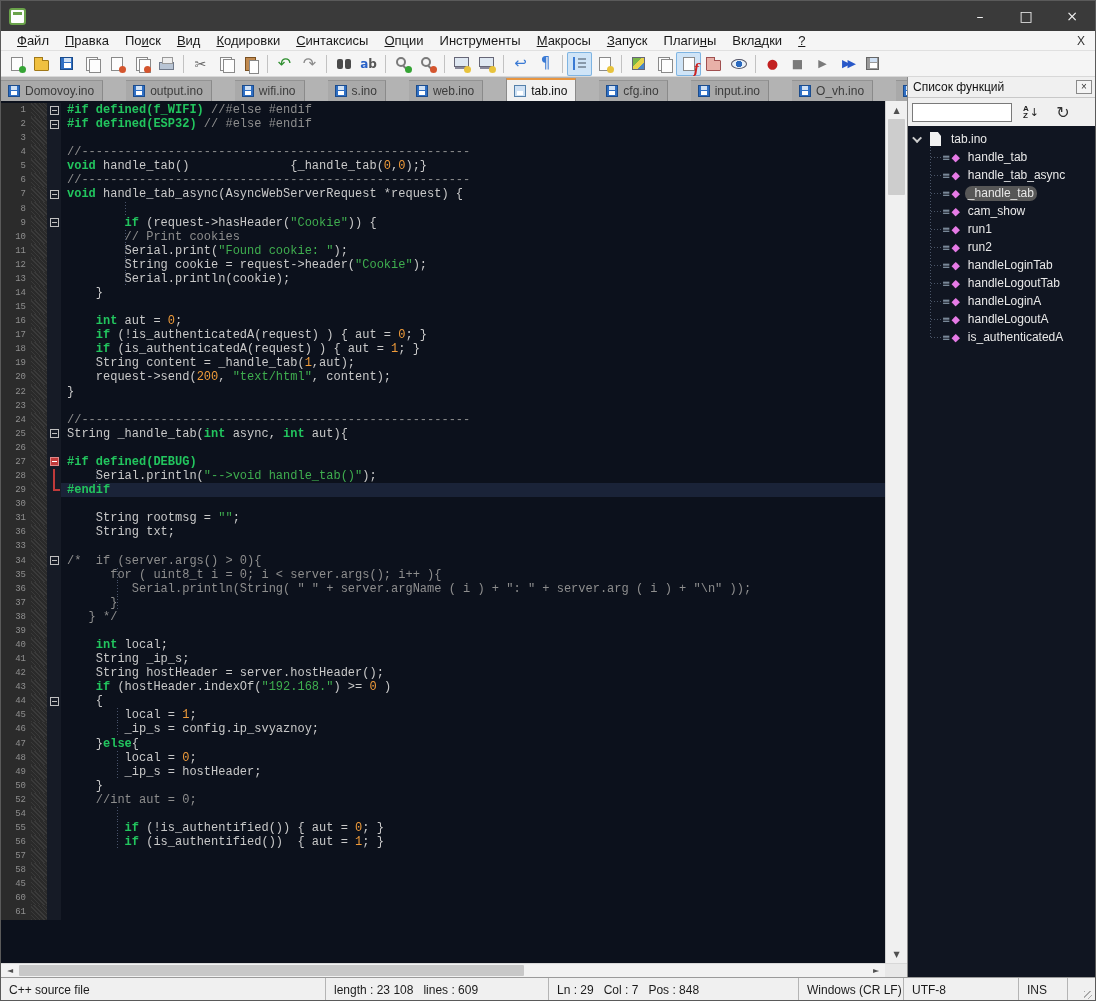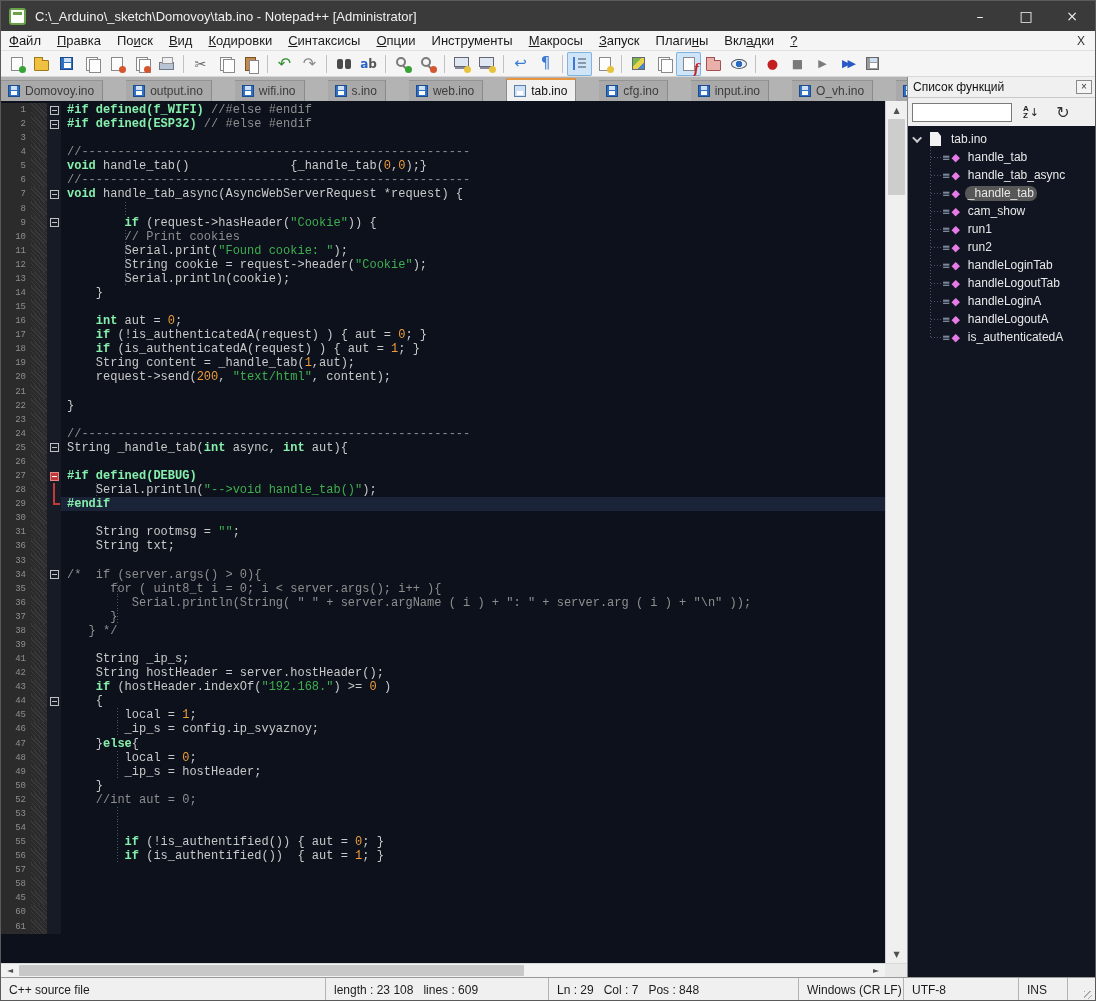--- a/index.html
+++ b/index.html
@@ -79,21 +79,21 @@
   .fbox{width:9px;height:9px;border:1px solid #c0c0c0;background:#161b26;position:relative;}
   .fbox::after{content:"";position:absolute;left:1px;right:1px;top:3px;height:1px;background:#c0c0c0;}
   .fbox.red{background:#c03a3a;border-color:#e08888;}
   .fbox.red::after{background:#fff;}
   .lfold.rline::before{content:"";position:absolute;left:6px;top:0;bottom:0;width:2px;background:#c03a3a;}
   .lfold.rcorner::before{content:"";position:absolute;left:6px;top:0;height:8px;width:2px;background:#c03a3a;}
   .lfold.rcorner::after{content:"";position:absolute;left:6px;top:6px;width:7px;height:2px;background:#c03a3a;}
   .ccode{position:relative;flex:1;padding-left:6px;font-family:"Liberation Mono",monospace;font-size:12px;line-height:14.09px;white-space:pre;color:#c9c9c9;overflow:hidden;}
   .ccode.cur{background:#1a2338;}
   .guide{position:absolute;top:0;bottom:0;width:1px;background-image:repeating-linear-gradient(180deg,#49536a 0 1px,transparent 1px 3px);}
-  .tk-k{color:#86efac;font-weight:bold;}
+  .tk-k{color:#22c55e;font-weight:bold;}
   .tk-s{color:#3fae4f;}
   .tk-c{color:#8e8e8e;}
   .tk-n{color:#ef9b3a;}
   .tk-d{color:#c9c9c9;}
 
   
   .vscroll{width:22px;background:#f0f0f0;border-left:1px solid #d0d0d0;display:flex;flex-direction:column;flex:none;}
   .vsbtn{height:18px;display:flex;align-items:center;justify-content:center;font-size:8px;color:#505050;background:#f0f0f0;font-family:"DejaVu Sans",sans-serif;}
   .vthumb{height:76px;background:#cdcdcd;margin:0 2px;border-radius:1px;}
   .vtrack{flex:1;}
@@ -137,36 +137,35 @@
   .s-enc{width:115px;}
   .s-ins{width:49px;text-align:center;}
   .s-grip{flex:1;border-right:none;position:relative;}
   .s-grip::after{content:"";position:absolute;right:3px;bottom:3px;width:8px;height:8px;background:repeating-linear-gradient(135deg,#aaa 0 1px,transparent 1px 4px);}
 </style>
 </head>
 <body>
 
 <div class="titlebar">
   <span class="npp-ico"></span>
-  <span class="title-text">C:\_Arduino\_sketch\Domovoy\tab.ino - Notepad++ [Administrator]</span>
   <div class="wbtns">
     <div class="wbtn">
         <span>–</span>
       </div>
     <div class="wbtn">
         <span>□</span>
       </div>
     <div class="wbtn">
         <span>×</span>
       </div>
   </div>
 </div>
 
 <div class="menubar">
-  <span id="menu-items" style="display:flex;">
+  <span id="menu-items" style="display:flex;margin-left:8px;">
       <span class="mi"><u>Ф</u>айл</span>
       <span class="mi"><u>П</u>равка</span>
       <span class="mi">По<u>и</u>ск</span>
       <span class="mi"><u>В</u>ид</span>
       <span class="mi"><u>К</u>одировки</span>
       <span class="mi"><u>С</u>интаксисы</span>
       <span class="mi"><u>О</u>пции</span>
       <span class="mi">Инструменты</span>
       <span class="mi"><u>М</u>акросы</span>
       <span class="mi"><u>З</u>апуск</span>
@@ -477,26 +476,20 @@
             <span class="lfold"></span>
             <span class="ccode"><span class="tk-d">    String content = _handle_tab(</span><span class="tk-n">1</span><span class="tk-d">,aut);</span></span>
           </div>
           <div class="crow">
             <span class="lnum">20</span>
             <span class="lhatch"></span>
             <span class="lfold"></span>
             <span class="ccode"><span class="tk-d">    request-&gt;send(</span><span class="tk-n">200</span><span class="tk-d">, </span><span class="tk-s">"text/html"</span><span class="tk-d">, content);</span></span>
           </div>
           <div class="crow">
-            <span class="lnum">21</span>
-            <span class="lhatch"></span>
-            <span class="lfold"></span>
-            <span class="ccode"></span>
-          </div>
-          <div class="crow">
             <span class="lnum">22</span>
             <span class="lhatch"></span>
             <span class="lfold"></span>
             <span class="ccode"><span class="tk-d">}</span></span>
           </div>
           <div class="crow">
             <span class="lnum">23</span>
             <span class="lhatch"></span>
             <span class="lfold"></span>
             <span class="ccode"></span>
@@ -597,20 +590,26 @@
             <span class="lfold"></span>
             <span class="ccode"><span class="tk-c">   } */</span></span>
           </div>
           <div class="crow">
             <span class="lnum">39</span>
             <span class="lhatch"></span>
             <span class="lfold"></span>
             <span class="ccode"></span>
           </div>
           <div class="crow">
+            <span class="lnum">40</span>
+            <span class="lhatch"></span>
+            <span class="lfold"></span>
+            <span class="ccode"><span class="tk-d">    </span><span class="tk-k">int</span><span class="tk-d"> local;</span></span>
+          </div>
+          <div class="crow">
             <span class="lnum">41</span>
             <span class="lhatch"></span>
             <span class="lfold"></span>
             <span class="ccode"><span class="tk-d">    String _ip_s;</span></span>
           </div>
           <div class="crow">
             <span class="lnum">42</span>
             <span class="lhatch"></span>
             <span class="lfold"></span>
             <span class="ccode"><span class="tk-d">    String hostHeader = server.hostHeader();</span></span>
@@ -663,26 +662,20 @@
             <span class="lnum">50</span>
             <span class="lhatch"></span>
             <span class="lfold"></span>
             <span class="ccode"><span class="tk-d">    }</span></span>
           </div>
           <div class="crow">
             <span class="lnum">52</span>
             <span class="lhatch"></span>
             <span class="lfold"></span>
             <span class="ccode"><span class="tk-c">    //int aut = 0;</span></span>
-          </div>
-          <div class="crow">
-            <span class="lnum">53</span>
-            <span class="lhatch"></span>
-            <span class="lfold"></span>
-            <span class="ccode"><i class="guide" style="left: 56.4px;"></i></span>
           </div>
           <div class="crow">
             <span class="lnum">54</span>
             <span class="lhatch"></span>
             <span class="lfold"></span>
             <span class="ccode"><i class="guide" style="left: 56.4px;"></i></span>
           </div>
           <div class="crow">
             <span class="lnum">55</span>
             <span class="lhatch"></span>

